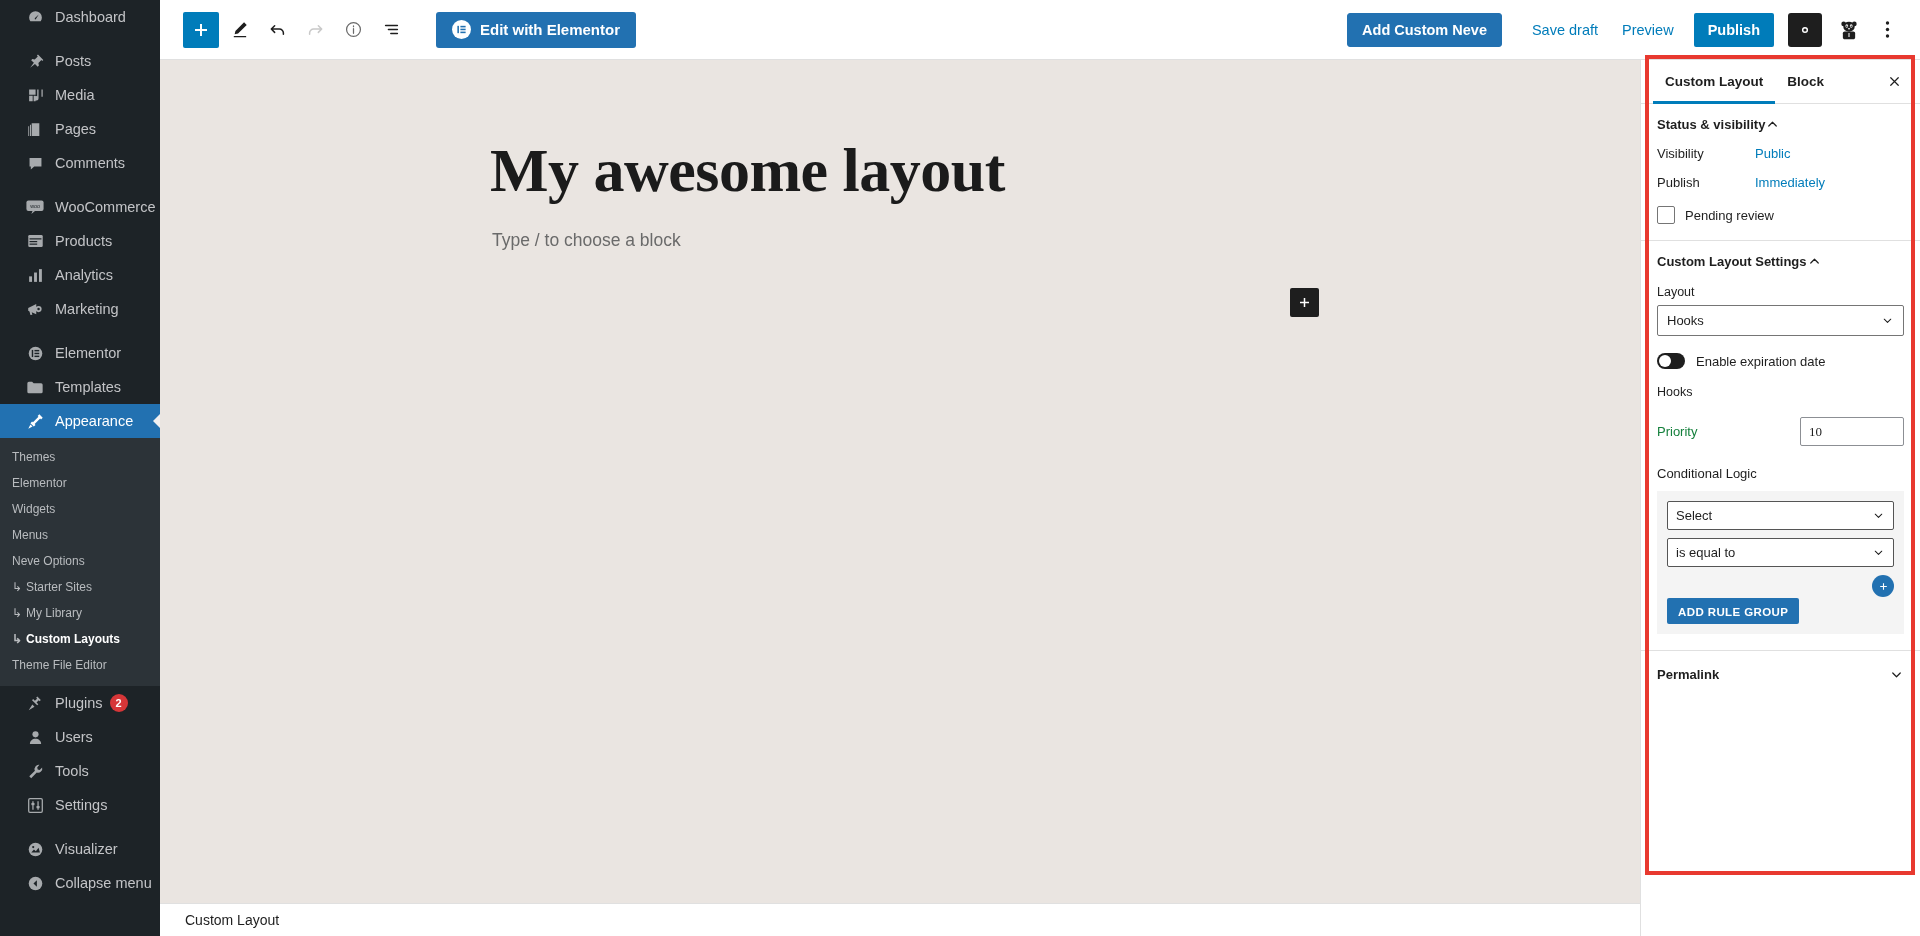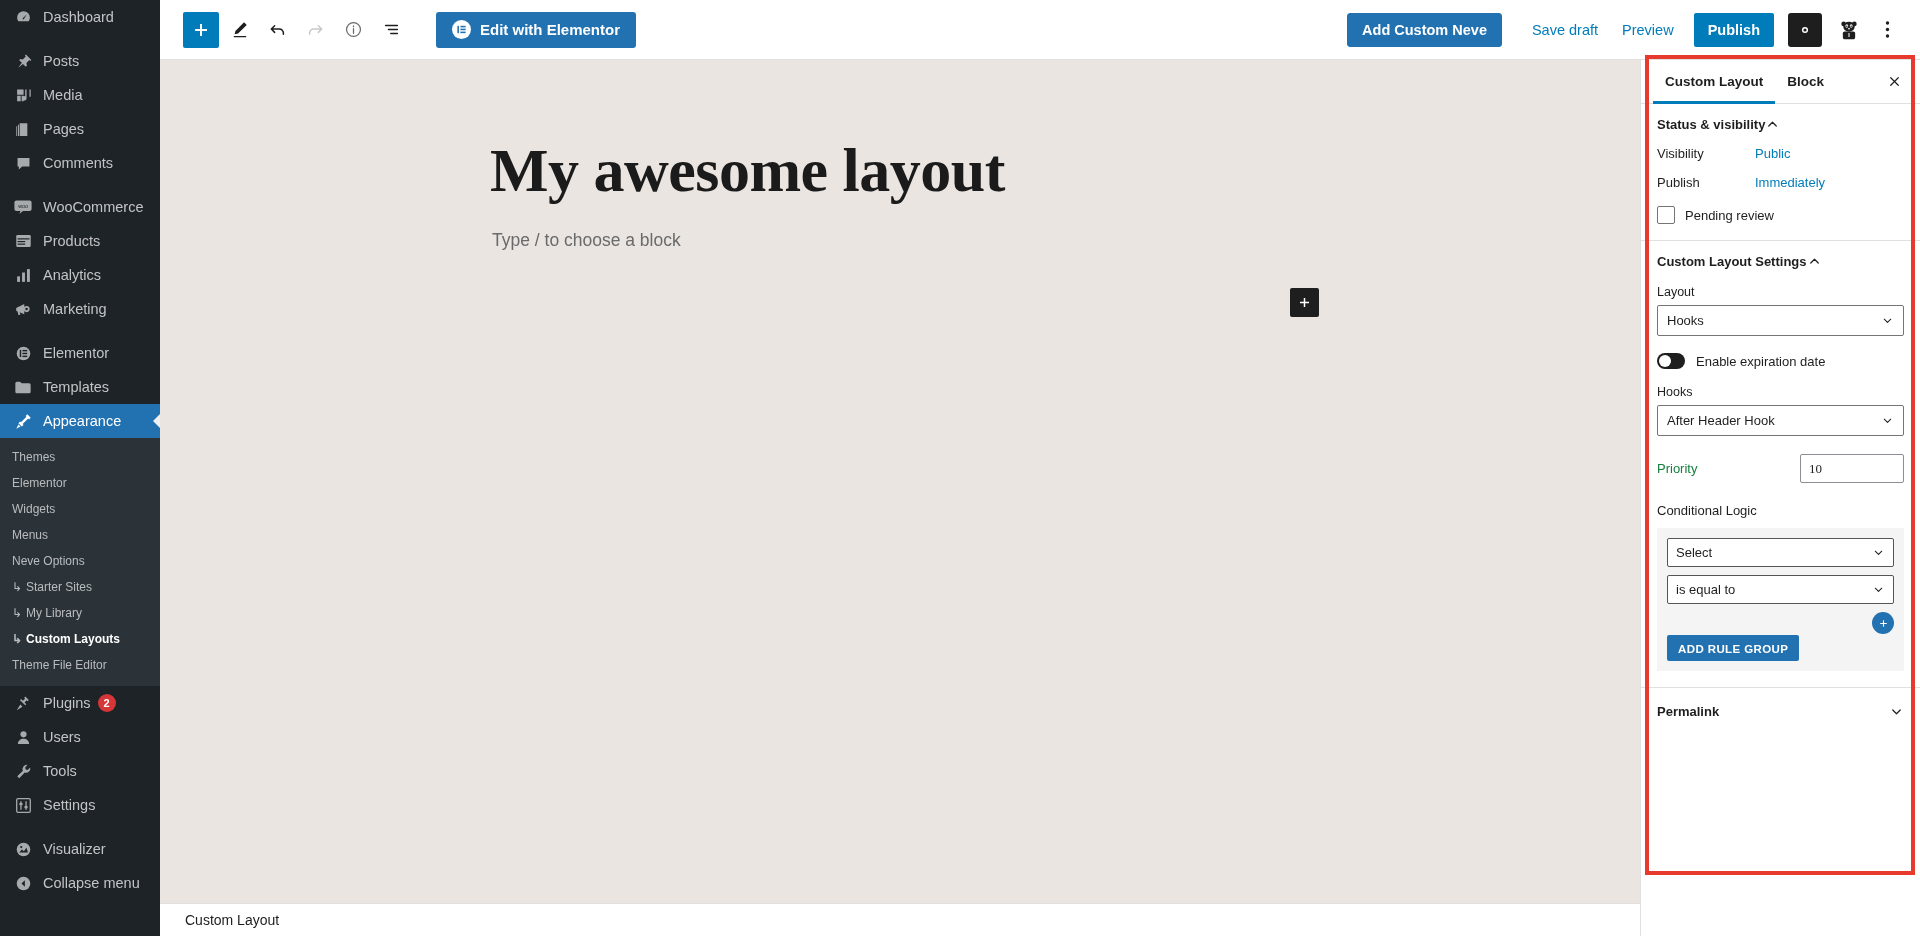--- a/index.html
+++ b/index.html
@@ -14,21 +14,21 @@
   
   #wp-sidebar {
     position: absolute; left: 0; top: 0;
     width: 160px; height: 936px;
     background: #1d2327;
     overflow: hidden;
   }
   .wp-item {
     display: flex; align-items: center;
     height: 34px;
-    padding-left: 12px;
+    padding-left: 24px;
     color: #c3c4c7;
     font-size: 14.5px;
     cursor: pointer;
     position: relative;
   }
   .wp-item .wp-ico {
     width: 22px; height: 20px;
     margin-right: 9px;
     display: flex; align-items: center; justify-content: center;
     color: #a7aaad;
@@ -694,26 +694,20 @@
     </div>
 
     <div class="toggle-row">
       <span class="toggle">
           <span class="knob"></span>
         </span>
       <span class="toggle-label">Enable expiration date</span>
     </div>
 
     <label class="field-label">Hooks</label>
-    <div class="sel-box">
-      <span>After Header Hook</span>
-      <svg width="13" height="13" viewBox="0 0 20 20" fill="none" stroke="currentColor" stroke-width="1.6">
-          <path d="M5 8l5 5 5-5" stroke-linecap="round" stroke-linejoin="round"></path>
-        </svg>
-    </div>
 
     <div class="prio-row">
       <span class="prio-label">Priority</span>
       <input class="prio-input" type="text" value="10" style="">
     </div>
 
     <div class="cl-title">Conditional Logic</div>
 
     <div class="rule-group">
       <div class="rule-sel">

